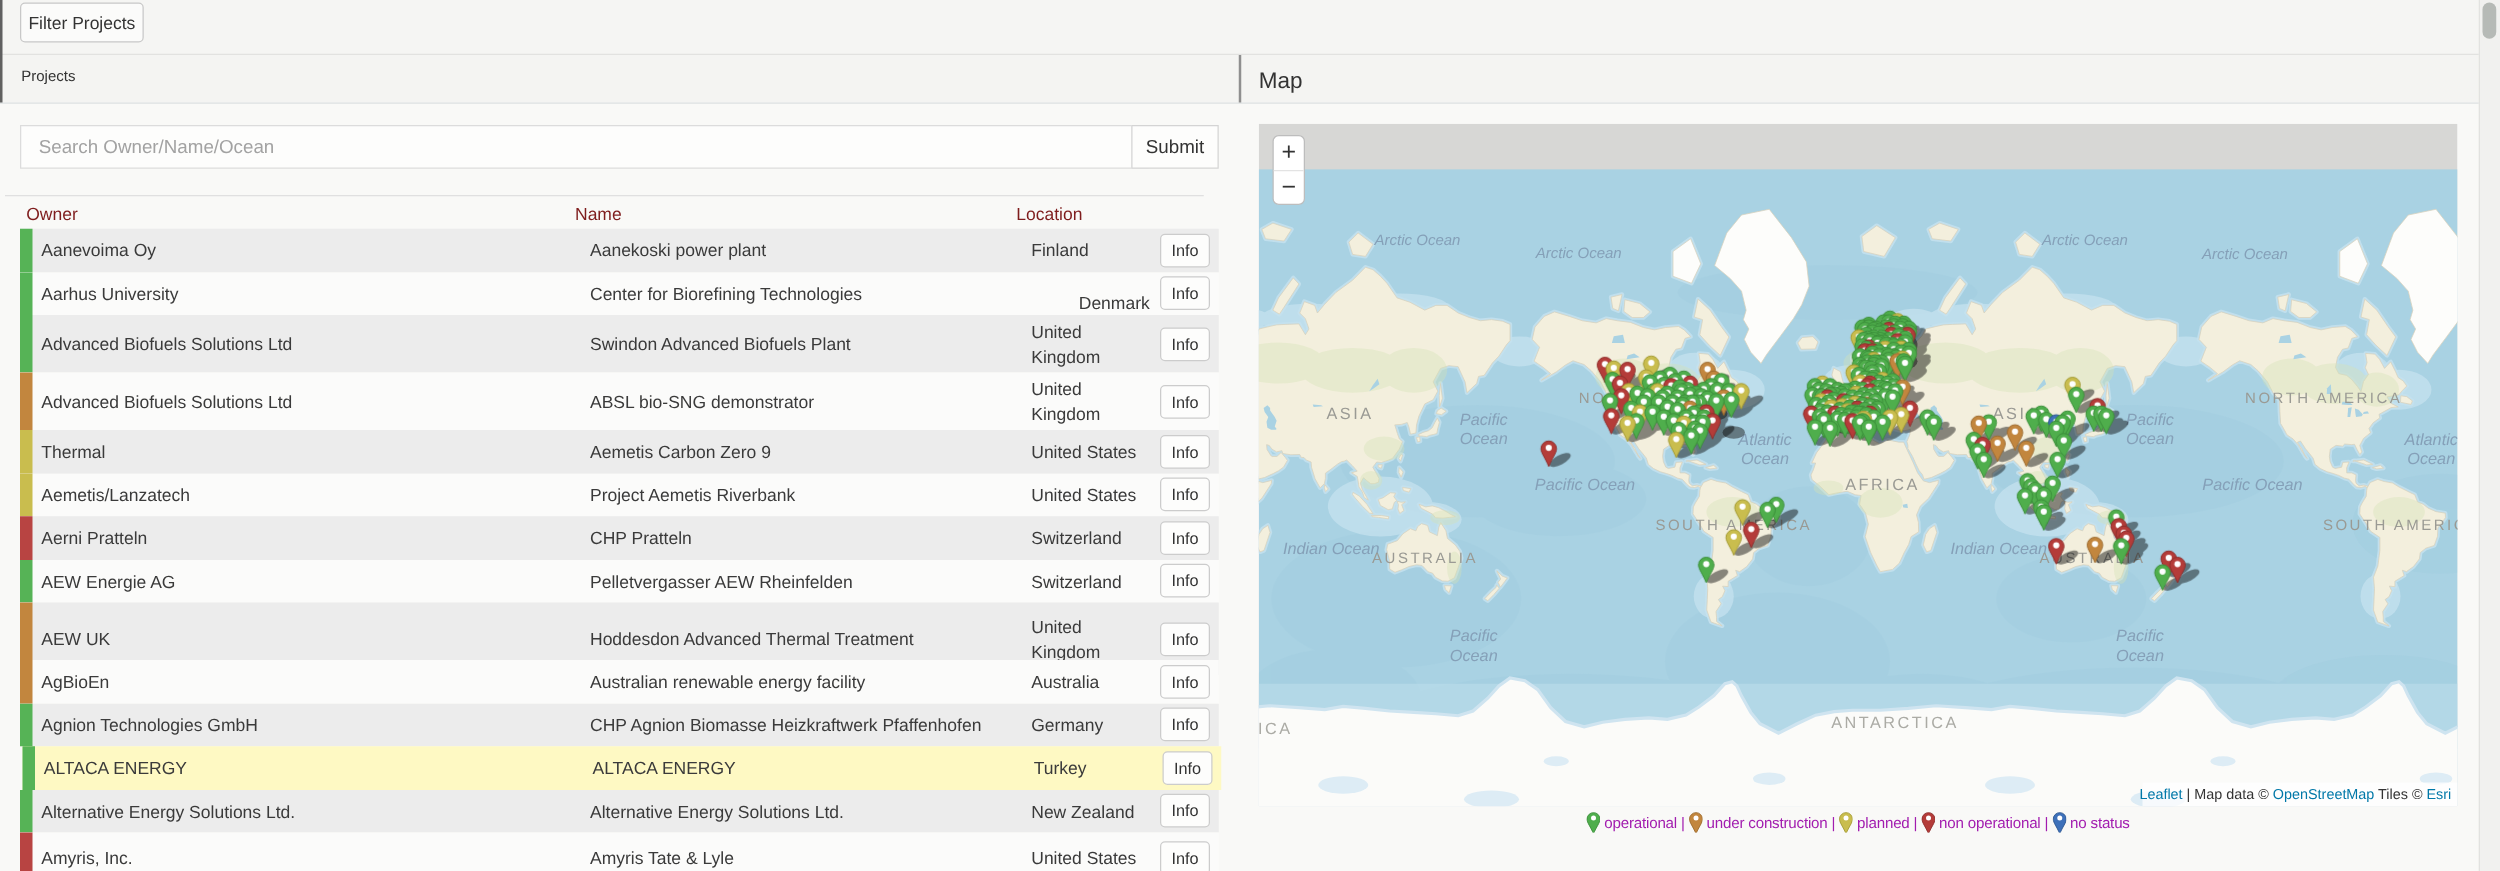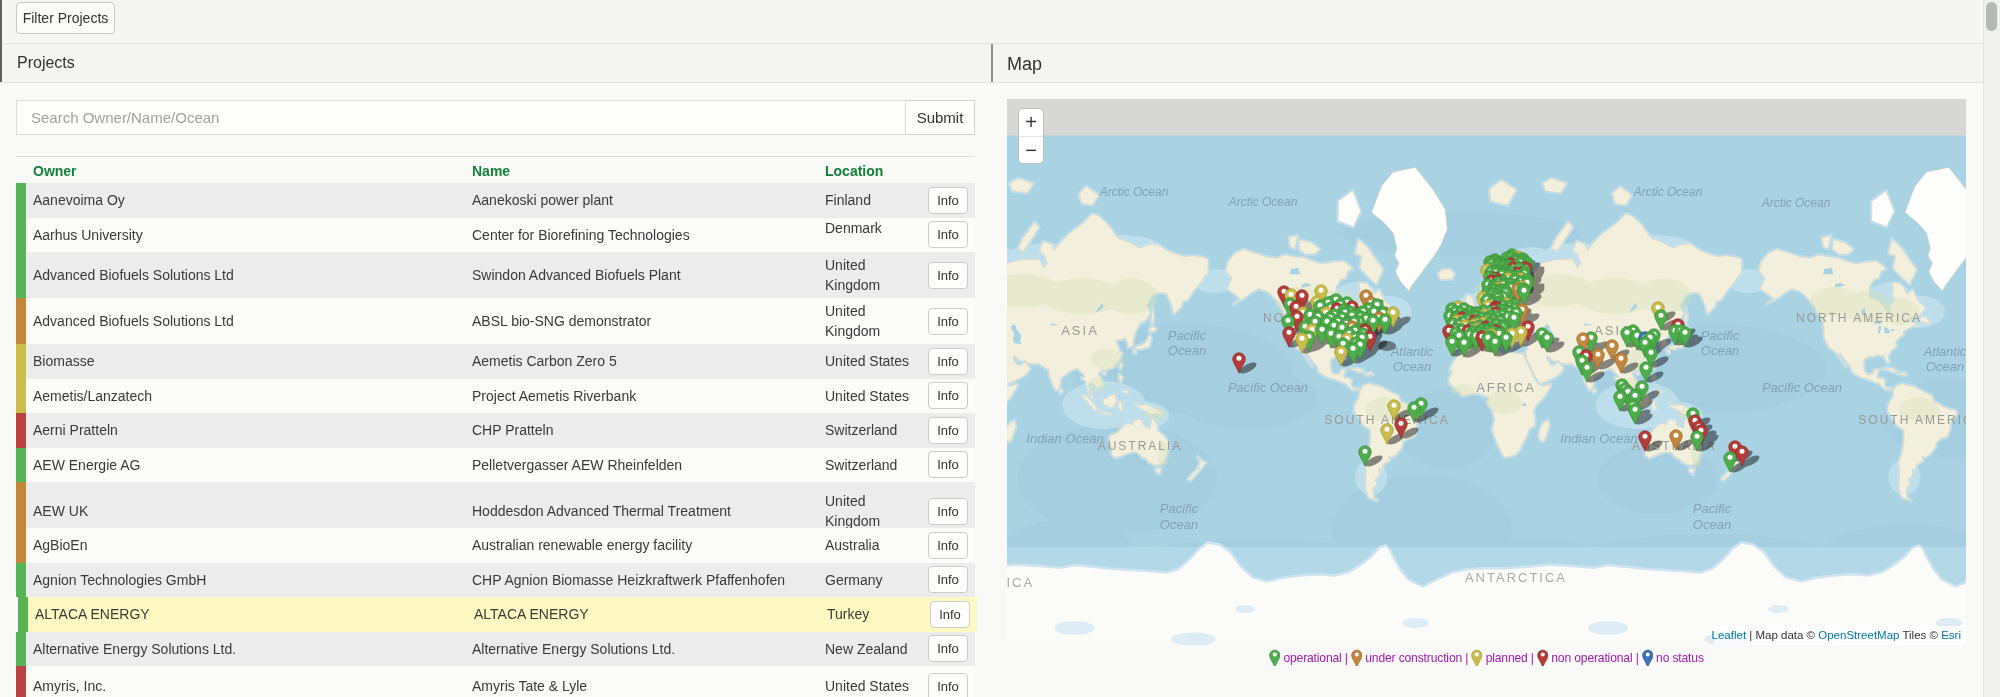--- a/index.html
+++ b/index.html
@@ -2,45 +2,45 @@
 <html><head><meta charset="utf-8"><style>
 *{margin:0;padding:0;box-sizing:content-box}
 body{width:2000px;height:697px;overflow:hidden;font-family:"Liberation Sans",sans-serif;font-size:14px;color:#3a3a3a;background:#f9f9f7;position:relative}
 </style></head>
 <body>
 <div style="position:absolute;left:0;top:0;width:2000px;height:43px;background:#f5f5f3;border-bottom:1px solid #e2e2e0"></div>
 <div style="position:absolute;left:0;top:44px;width:2000px;height:38px;background:#f4f4f2;border-bottom:1px solid #dee2e4"></div>
 <div style="position:absolute;left:0;top:0;width:2px;height:82px;background:#606060"></div>
 <div style="position:absolute;left:991px;top:44px;width:2px;height:38px;background:#8f8f8f"></div>
 <div style="position:absolute;left:16px;top:2px;width:97px;height:30px;background:#fbfbfa;border:1px solid #c8c8c8;border-radius:4px;display:flex;align-items:center;justify-content:center;font-size:14px;color:#333">Filter Projects</div>
-<div style="position:absolute;left:17px;top:54px;font-size:16px;color:#333">Projects</div>
+<div style="position:absolute;left:17px;top:54px;font-size:12px;color:#333">Projects</div>
 <div style="position:absolute;left:1007px;top:54px;font-size:18px;color:#333">Map</div>
 
 <div style="position:absolute;left:16px;top:100px;width:887px;height:33px;background:#fdfdfc;border:1px solid #dcdcdc;display:flex;align-items:center;padding-left:14px;font-size:15px;color:#a2a2a2">Search Owner/Name/Ocean</div>
 <div style="position:absolute;left:905px;top:100px;width:68px;height:33px;background:#fdfdfc;border:1px solid #d4d4d4;display:flex;align-items:center;justify-content:center;font-size:15px;color:#333">Submit</div>
 
-<div style="position:absolute;left:16px;top:156px;width:959px;height:27px;border-top:1px solid #e0e0e0;font-weight:bold;color:#15803d">
+<div style="position:absolute;left:4px;top:156px;width:959px;height:27px;border-top:1px solid #e0e0e0;font-weight:normal;color:#7f1d1d">
 <div style="position:absolute;left:17px;top:0;height:100%;display:flex;align-items:center">Owner</div>
 <div style="position:absolute;left:456px;top:0;height:100%;display:flex;align-items:center">Name</div>
 <div style="position:absolute;left:809px;top:0;height:100%;display:flex;align-items:center">Location</div>
 </div>
 <div style="position:absolute;left:16px;top:183.0px;width:959px;height:34.5px;background:#ececec">
     <div style="position:absolute;left:0;top:0;width:10px;height:100%;background:#56b356"></div>
     <div style="position:absolute;left:17px;top:0;width:430px;height:100%;display:flex;align-items:center">Aanevoima Oy</div>
     <div style="position:absolute;left:456px;top:0;width:345px;height:100%;display:flex;align-items:center">Aanekoski power plant</div>
     <div style="position:absolute;left:809px;top:0;width:96px;height:100%;display:flex;align-items:center">
       <span style="line-height:20.5px">Finland</span>
     </div>
     <div style="position:absolute;left:912px;top:50%;margin-top:-13.5px;width:40px;height:27px;background:#fdfdfc;border:1px solid #ccc;border-radius:4px;font-size:13px;color:#333;display:flex;align-items:center;justify-content:center;box-sizing:border-box">Info</div>
   </div>
 <div style="position:absolute;left:16px;top:217.5px;width:959px;height:34.5px;background:#fbfbfa">
     <div style="position:absolute;left:0;top:0;width:10px;height:100%;background:#56b356"></div>
     <div style="position:absolute;left:17px;top:0;width:430px;height:100%;display:flex;align-items:center">Aarhus University</div>
     <div style="position:absolute;left:456px;top:0;width:345px;height:100%;display:flex;align-items:center">Center for Biorefining Technologies</div>
-    <div style="position:absolute;left:809px;top:0;width:96px;height:100%;display:flex;align-items:flex-start">
+    <div style="position:absolute;left:847px;top:0;width:96px;height:100%;display:flex;align-items:flex-end">
       <span style="line-height:20.5px">Denmark</span>
     </div>
     <div style="position:absolute;left:912px;top:50%;margin-top:-13.5px;width:40px;height:27px;background:#fdfdfc;border:1px solid #ccc;border-radius:4px;font-size:13px;color:#333;display:flex;align-items:center;justify-content:center;box-sizing:border-box">Info</div>
   </div>
 <div style="position:absolute;left:16px;top:252.0px;width:959px;height:46px;background:#ececec">
     <div style="position:absolute;left:0;top:0;width:10px;height:100%;background:#56b356"></div>
     <div style="position:absolute;left:17px;top:0;width:430px;height:100%;display:flex;align-items:center">Advanced Biofuels Solutions Ltd</div>
     <div style="position:absolute;left:456px;top:0;width:345px;height:100%;display:flex;align-items:center">Swindon Advanced Biofuels Plant</div>
     <div style="position:absolute;left:809px;top:0;width:96px;height:100%;display:flex;align-items:center">
       <span style="line-height:20.5px">United Kingdom</span>
@@ -51,22 +51,22 @@
     <div style="position:absolute;left:0;top:0;width:10px;height:100%;background:#c2863e"></div>
     <div style="position:absolute;left:17px;top:0;width:430px;height:100%;display:flex;align-items:center">Advanced Biofuels Solutions Ltd</div>
     <div style="position:absolute;left:456px;top:0;width:345px;height:100%;display:flex;align-items:center">ABSL bio-SNG demonstrator</div>
     <div style="position:absolute;left:809px;top:0;width:96px;height:100%;display:flex;align-items:center">
       <span style="line-height:20.5px">United Kingdom</span>
     </div>
     <div style="position:absolute;left:912px;top:50%;margin-top:-13.5px;width:40px;height:27px;background:#fdfdfc;border:1px solid #ccc;border-radius:4px;font-size:13px;color:#333;display:flex;align-items:center;justify-content:center;box-sizing:border-box">Info</div>
   </div>
 <div style="position:absolute;left:16px;top:344.0px;width:959px;height:34.5px;background:#ececec">
     <div style="position:absolute;left:0;top:0;width:10px;height:100%;background:#c9bd4e"></div>
-    <div style="position:absolute;left:17px;top:0;width:430px;height:100%;display:flex;align-items:center">Biomasse</div>
-    <div style="position:absolute;left:456px;top:0;width:345px;height:100%;display:flex;align-items:center">Aemetis Carbon Zero 5</div>
+    <div style="position:absolute;left:17px;top:0;width:430px;height:100%;display:flex;align-items:center">Thermal</div>
+    <div style="position:absolute;left:456px;top:0;width:345px;height:100%;display:flex;align-items:center">Aemetis Carbon Zero 9</div>
     <div style="position:absolute;left:809px;top:0;width:96px;height:100%;display:flex;align-items:center">
       <span style="line-height:20.5px">United States</span>
     </div>
     <div style="position:absolute;left:912px;top:50%;margin-top:-13.5px;width:40px;height:27px;background:#fdfdfc;border:1px solid #ccc;border-radius:4px;font-size:13px;color:#333;display:flex;align-items:center;justify-content:center;box-sizing:border-box">Info</div>
   </div>
 <div style="position:absolute;left:16px;top:378.5px;width:959px;height:34.5px;background:#fbfbfa">
     <div style="position:absolute;left:0;top:0;width:10px;height:100%;background:#c9bd4e"></div>
     <div style="position:absolute;left:17px;top:0;width:430px;height:100%;display:flex;align-items:center">Aemetis/Lanzatech</div>
     <div style="position:absolute;left:456px;top:0;width:345px;height:100%;display:flex;align-items:center">Project Aemetis Riverbank</div>
     <div style="position:absolute;left:809px;top:0;width:96px;height:100%;display:flex;align-items:center">

